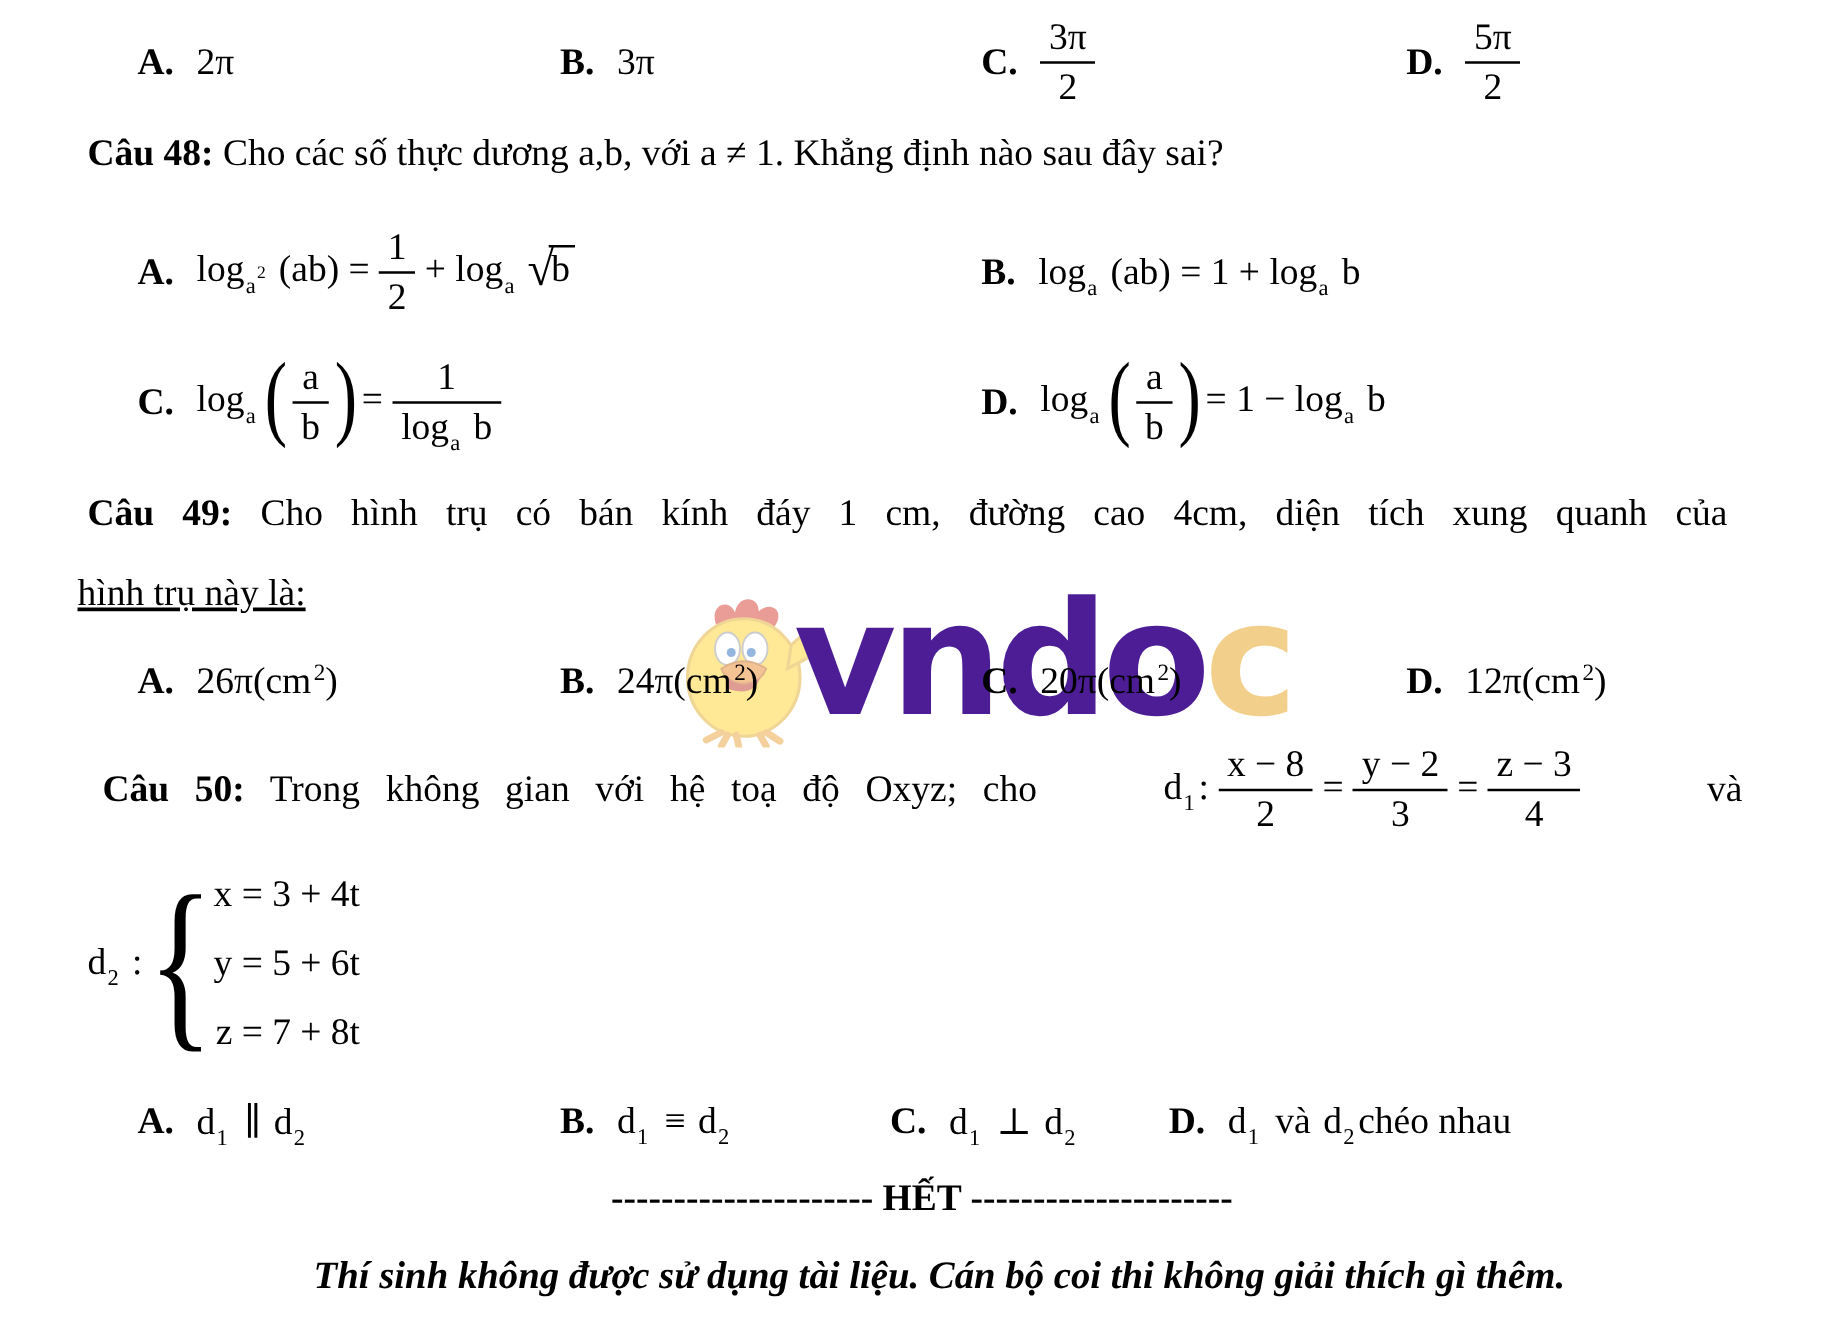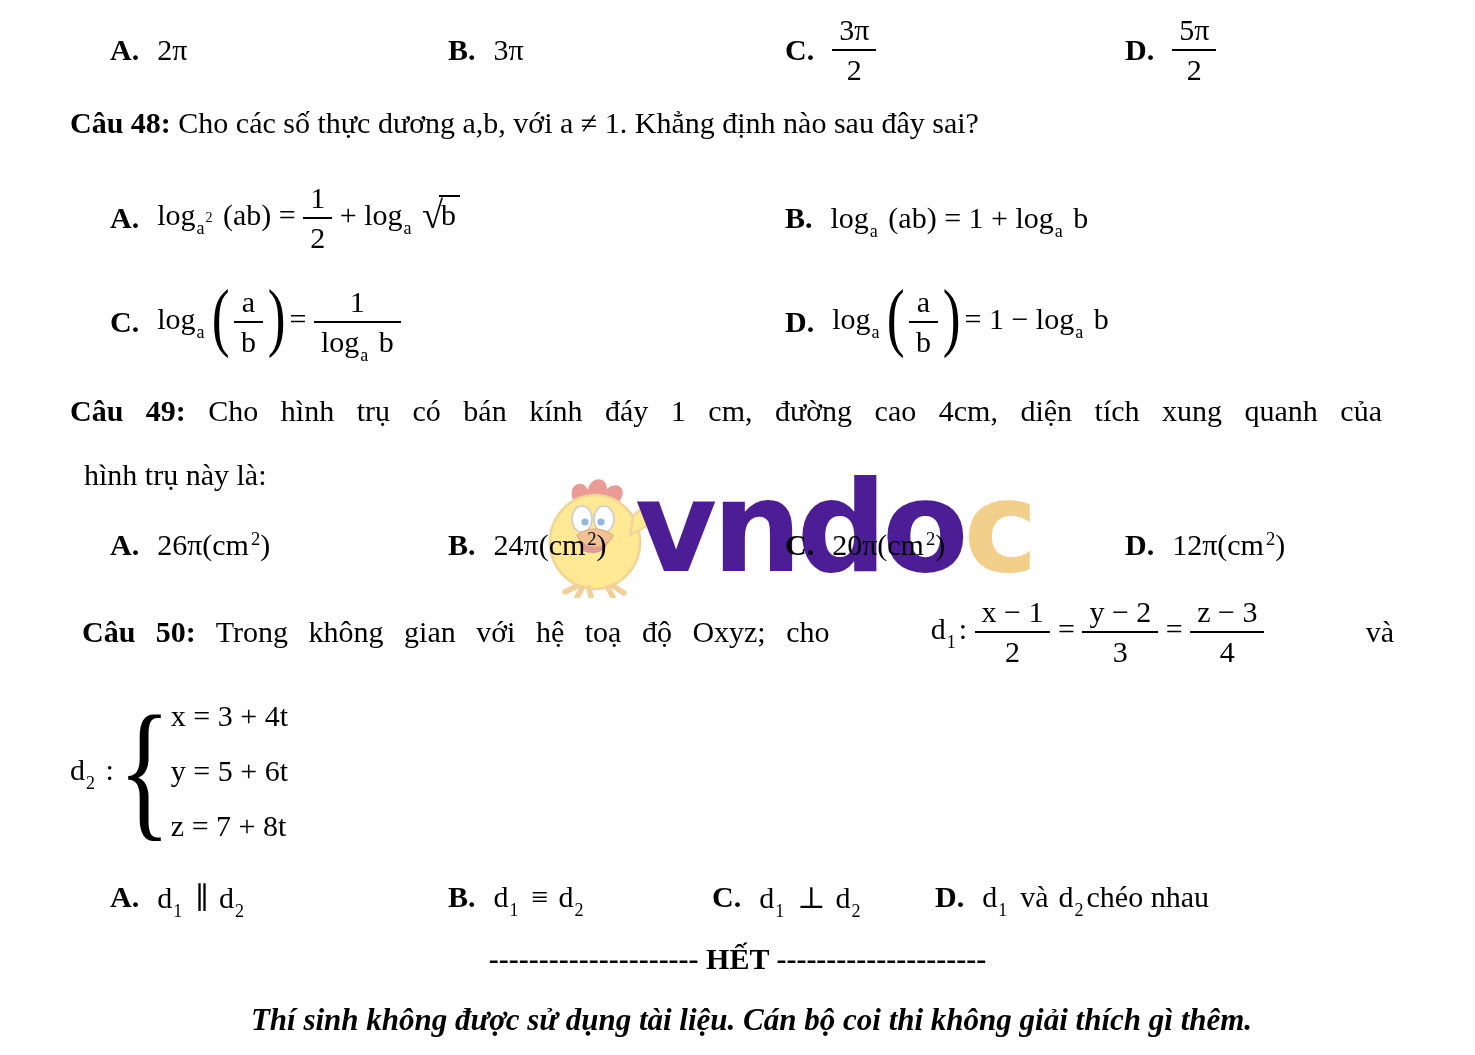--- a/index.html
+++ b/index.html
@@ -34,21 +34,21 @@
   
   .jline{text-align:justify;text-align-last:justify;}
   
   .q50head{display:flex;align-items:center;justify-content:space-between;margin-left:12px;}
   .q50head .txt{word-spacing:13px;}
   
   .d2block{display:flex;align-items:center;}
   .bigbrace{font-size:152px;line-height:160px;height:160px;display:flex;align-items:center;
             transform:scaleX(0.72);margin:0 -10px 0 -6px;font-weight:300;}
   .syslines{display:flex;flex-direction:column;gap:0;}
-  .syslines .sline{line-height:55px;}
+  .syslines .sline{line-height:55px;text-align:right;}
   .aftersys{margin-left:16px;white-space:nowrap;}
   .pbig{font-size:1.5em;line-height:0;display:inline-block;vertical-align:-0.13em;font-weight:300;}
   
   .hetrow{position:absolute;left:0;width:1475px;text-align:center;font-weight:bold;}
   .noterow{position:absolute;left:0;width:1475px;text-align:center;
            font-weight:bold;font-style:italic;font-size:31px;}
   
   .watermark{position:absolute;left:535px;top:468px;z-index:0;}
   .wm-logo{position:absolute;left:100px;top:-12px;
            font-family:"DejaVu Sans",sans-serif;font-weight:bold;
@@ -162,21 +162,21 @@
     <span>= 1 −</span>
     <span>log</span><span class="isb">a</span>
     <span>b</span>
   </span>
 </div>
 
 <div class="abs jline" style="left:70px;top:394px;width:1312px;">
   <span class="lab">Câu 49:</span>
   <span>Cho hình trụ có bán kính đáy 1 cm, đường cao 4cm, diện tích xung quanh của</span>
 </div>
-<div class="abs" style="left:84px;top:458px;">
+<div class="abs" style="left:62px;top:458px;text-decoration:underline;">
   <span>hình trụ này là:</span>
 </div>
 
 <div class="cell" style="left:110px;top:520px;height:50px;">
   <span class="lab">A.</span>
   <span class="fx"><span>26π(cm</span><span class="isup">2</span><span>)</span></span>
 </div>
 <div class="cell" style="left:448px;top:520px;height:50px;">
   <span class="lab">B.</span>
   <span class="fx"><span>24π(cm</span><span class="isup">2</span><span>)</span></span>
@@ -187,21 +187,21 @@
 </div>
 <div class="cell" style="left:1125px;top:520px;height:50px;">
   <span class="lab">D.</span>
   <span class="fx"><span>12π(cm</span><span class="isup">2</span><span>)</span></span>
 </div>
 
 <div class="abs q50head" style="left:70px;top:590px;width:1312px;height:84px;">
   <span class="txt"><span class="lab">Câu 50:</span> <span>Trong không gian với hệ toạ độ Oxyz; cho</span></span>
   <span class="fx">
     <span>d</span><span class="isb">1</span><span>:</span>
-    <span class="frac"><span class="fn">x − 1</span><span class="fd">2</span></span>
+    <span class="frac"><span class="fn">x − 8</span><span class="fd">2</span></span>
     <span>=</span>
     <span class="frac"><span class="fn">y − 2</span><span class="fd">3</span></span>
     <span>=</span>
     <span class="frac"><span class="fn">z − 3</span><span class="fd">4</span></span>
   </span>
   <span>và</span>
 </div>
 
 <div class="abs d2block" style="left:70px;top:686px;height:168px;">
   <span class="fx"><span>d</span><span class="isb">2</span> <span>:</span></span>

